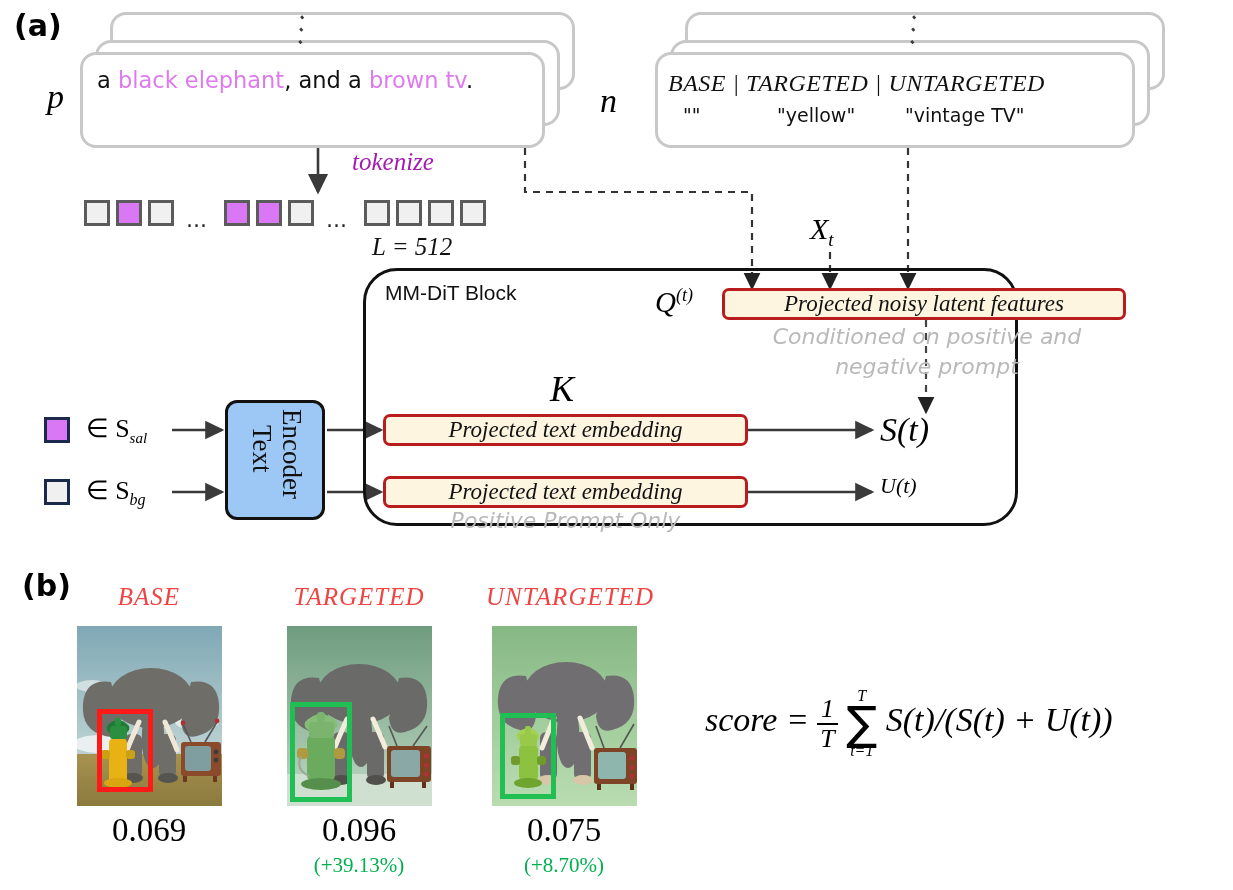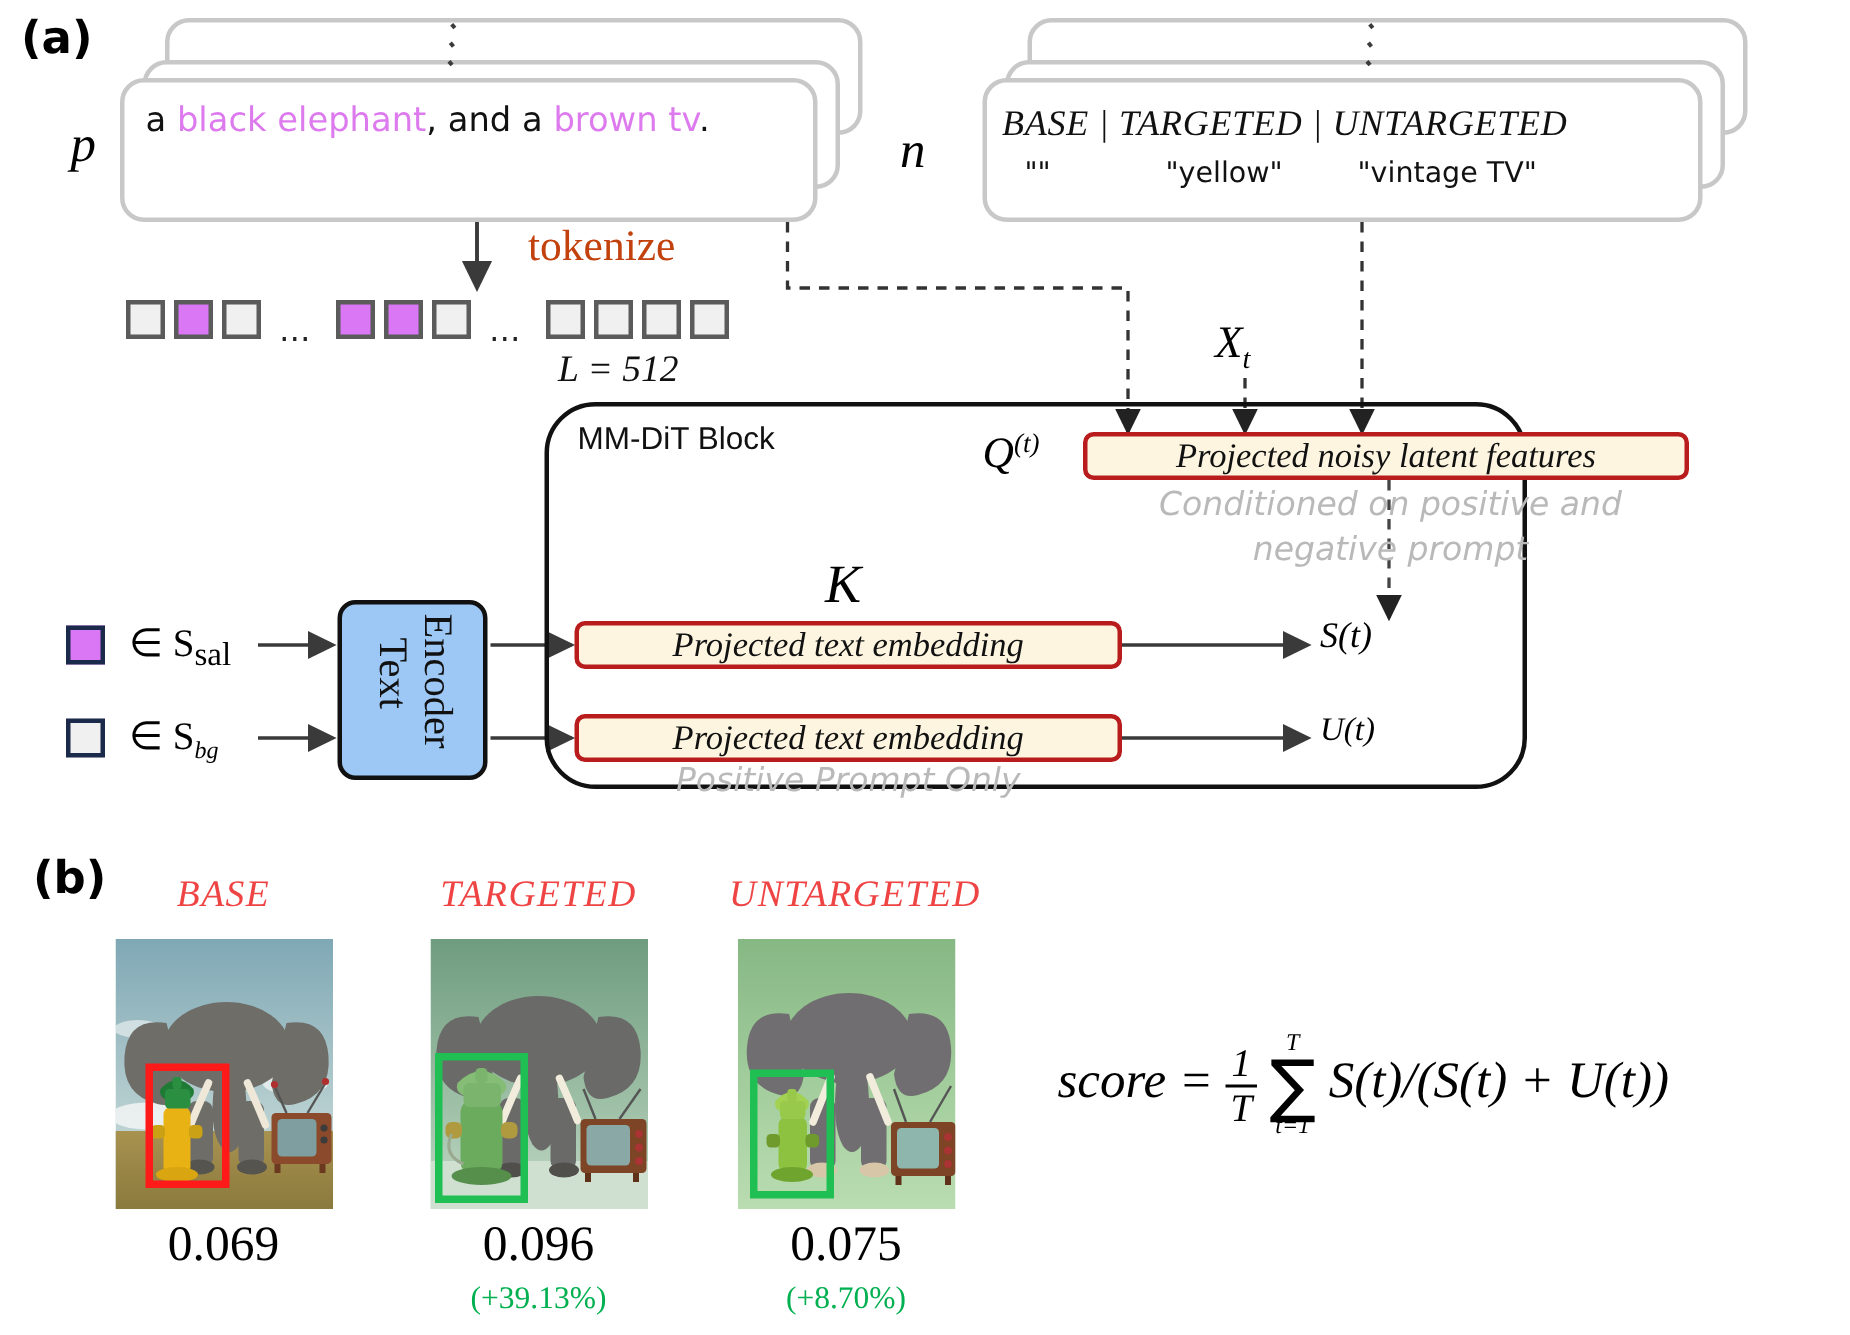--- a/index.html
+++ b/index.html
@@ -13,21 +13,21 @@
   .card-mid{z-index:2;}
   .card-front{z-index:3;}
   .dots-v{position:absolute;font-size:26px;color:#3b3b3b;font-family:"Liberation Serif",serif;
           transform:rotate(-40deg);letter-spacing:0px;}
   .prompt-text{font-family:"DejaVu Sans",sans-serif;font-size:22.5px;color:#111;line-height:32px;
                white-space:nowrap;}
   .mag{color:#dd7bee;}
   .pn-label{font-family:"Liberation Serif",serif;font-style:italic;font-size:34px;color:#000;}
   .neg-head{font-family:"Liberation Serif",serif;font-style:italic;font-size:24px;color:#111;white-space:nowrap;letter-spacing:0.5px;}
   .neg-val{font-family:"DejaVu Sans",sans-serif;font-size:19px;color:#111;}
-  .tokenize{font-family:"Liberation Serif",serif;font-size:29px;color:#c2410c;}
+  .tokenize{font-family:"Liberation Serif",serif;font-style:italic;font-size:25px;color:#a21caf;}
   .tok{position:absolute;width:26px;height:26px;border:3px solid #5b5b5b;box-sizing:border-box;}
   .tok.bg{background:#f0f0f0;}
   .tok.sal{background:#d977f5;}
   .tok-dots{position:absolute;font-size:21px;color:#222;font-family:"DejaVu Sans",sans-serif;line-height:1;}
   .llabel{font-family:"Liberation Serif",serif;font-style:italic;font-size:25px;color:#111;}
   
   .mmdit{position:absolute;border:3px solid #111;border-radius:34px;box-sizing:border-box;background:transparent;}
   .mmdit-title{font-family:"Liberation Sans",sans-serif;font-size:21px;color:#111;}
   .embed-box{position:absolute;background:#fdf5e0;border:3px solid #b91c1c;border-radius:7px;box-sizing:border-box;
              display:flex;align-items:center;justify-content:center;
@@ -144,26 +144,26 @@
   <div>Conditioned on positive and</div>
   <div>negative prompt</div>
 </div>
 
 <div class="abs math" style="left:550px;top:368px;font-size:36px;">K</div>
 
 <div class="embed-box" style="left:383px;top:414px;width:365px;height:32px;">Projected text embedding</div>
 <div class="embed-box" style="left:383px;top:476px;width:365px;height:32px;">Projected text embedding</div>
 <div class="grey-note" style="left:383px;top:506px;width:365px;">Positive Prompt Only</div>
 
-<div class="abs math" style="left:880px;top:411px;font-size:24px;">S(t)</div>
+<div class="abs math" style="left:880px;top:411px;font-size:34px;">S(t)</div>
 <div class="abs math" style="left:880px;top:473px;font-size:22px;">U(t)</div>
 
 <div class="legend-sq" style="left:44px;top:417px;background:#d977f5;"></div>
 <div class="abs math" style="left:86px;top:413px;font-size:26px;font-style:normal;">
-  <span style="font-style:normal;">∈ S</span><sub style="font-size:22px;">sal</sub>
+  <span style="font-style:normal;">∈ S</span><sub style="font-size:15px;font-style:italic;">sal</sub>
 </div>
 <div class="legend-sq" style="left:44px;top:479px;background:#f0f0f0;"></div>
 <div class="abs math" style="left:86px;top:475px;font-size:26px;font-style:normal;">
   <span style="font-style:normal;">∈ S</span><sub style="font-size:16px;font-style:italic;">bg</sub>
 </div>
 
 <div class="enc" style="left:225px;top:400px;width:100px;height:120px;">
   <span style="left:18px;top:22px;">Text</span>
   <span style="left:48px;top:6px;">Encoder</span>
 </div>

